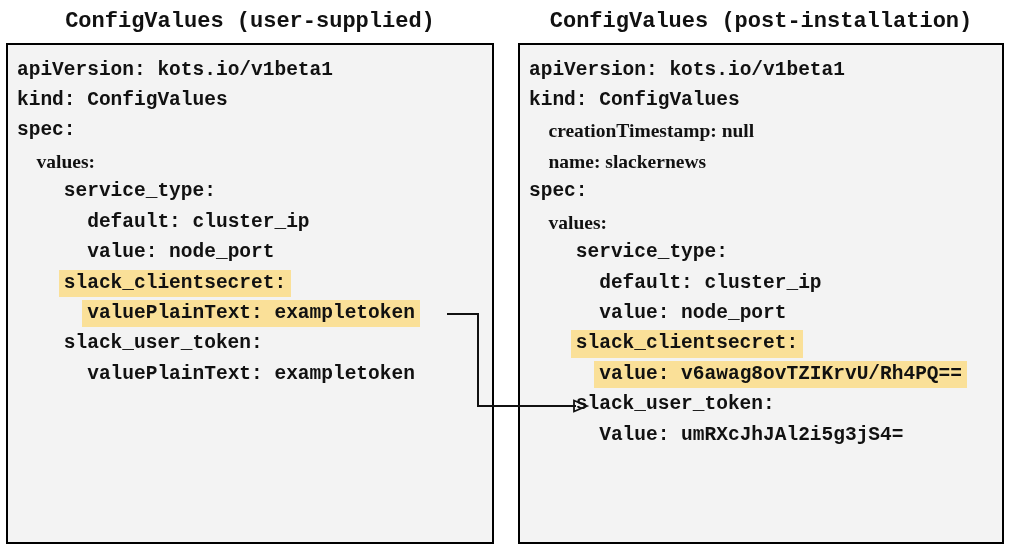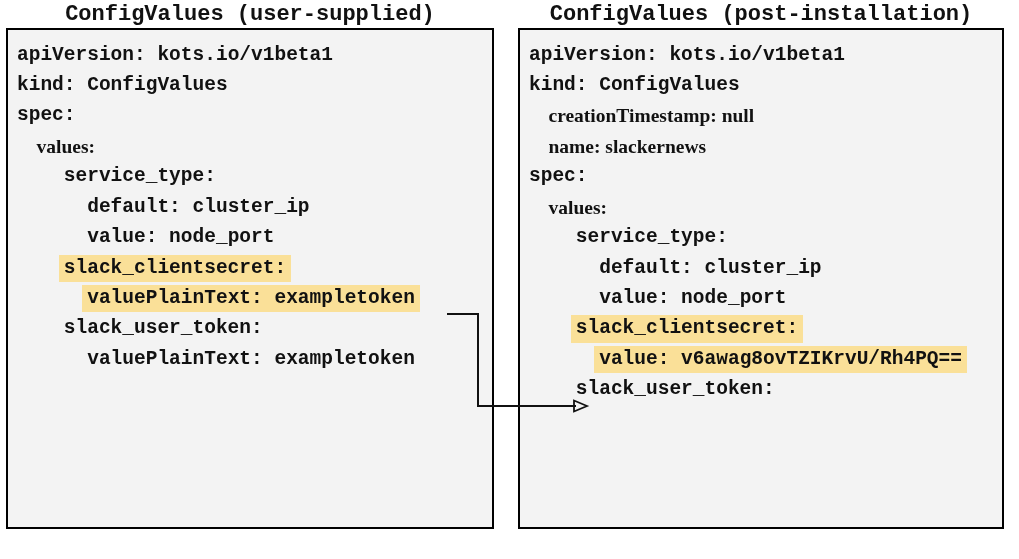--- a/index.html
+++ b/index.html
@@ -13,21 +13,21 @@
   body{
     width:1019px;height:559px;position:relative;overflow:hidden;
     background:#ffffff;
     font-family:"Liberation Mono","DejaVu Sans Mono",monospace;
     color:var(--text);
   }
   .col{position:absolute;top:0;}
   .col-left{left:6px;width:488px;}
   .col-right{left:518px;width:486px;}
   .panel-title{
-    height:28px;display:flex;align-items:center;justify-content:center;
+    height:43px;display:flex;align-items:center;justify-content:center;
     font-size:22px;font-weight:bold;letter-spacing:0;white-space:pre;
   }
   .codebox{
     box-sizing:border-box;height:501px;
     background:var(--panel-bg);
     border:2px solid var(--panel-border);
     padding:10px 4px 0 9px;
   }
   .line{
     height:30.45px;display:flex;align-items:center;
@@ -77,20 +77,21 @@
       <div class="line ind2"><span class="code-text">creationTimestamp: null</span></div>
       <div class="line ind2"><span class="code-text">name: slackernews</span></div>
       <div class="line ind0"><span class="code-text">spec:</span></div>
       <div class="line ind2"><span class="code-text">values:</span></div>
       <div class="line ind4"><span class="code-text">service_type:</span></div>
       <div class="line ind6"><span class="code-text">default: cluster_ip</span></div>
       <div class="line ind6"><span class="code-text">value: node_port</span></div>
       <div class="line ind4"><span class="code-text hl">slack_clientsecret:</span></div>
       <div class="line ind6"><span class="code-text hl">value: v6awag8ovTZIKrvU/Rh4PQ==</span></div>
       <div class="line ind4"><span class="code-text">slack_user_token:</span></div>
+      <div class="line ind6"><span class="code-text">Value: umRXcJhJAl2i5g3jS4=</span></div>
     </div>
   </section>
 
   <svg class="arrow-overlay" viewBox="0 0 1019 559" xmlns="http://www.w3.org/2000/svg" aria-hidden="true">
     <path d="M 447 314 H 478 V 406 H 576" fill="none" stroke="var(--arrow)" stroke-width="2"></path>
     <path d="M 587 406 L 574 400.5 L 574 411.5 Z" fill="none" stroke="var(--arrow)" stroke-width="1.8" stroke-linejoin="miter"></path>
   </svg>
 
 </div>
 

